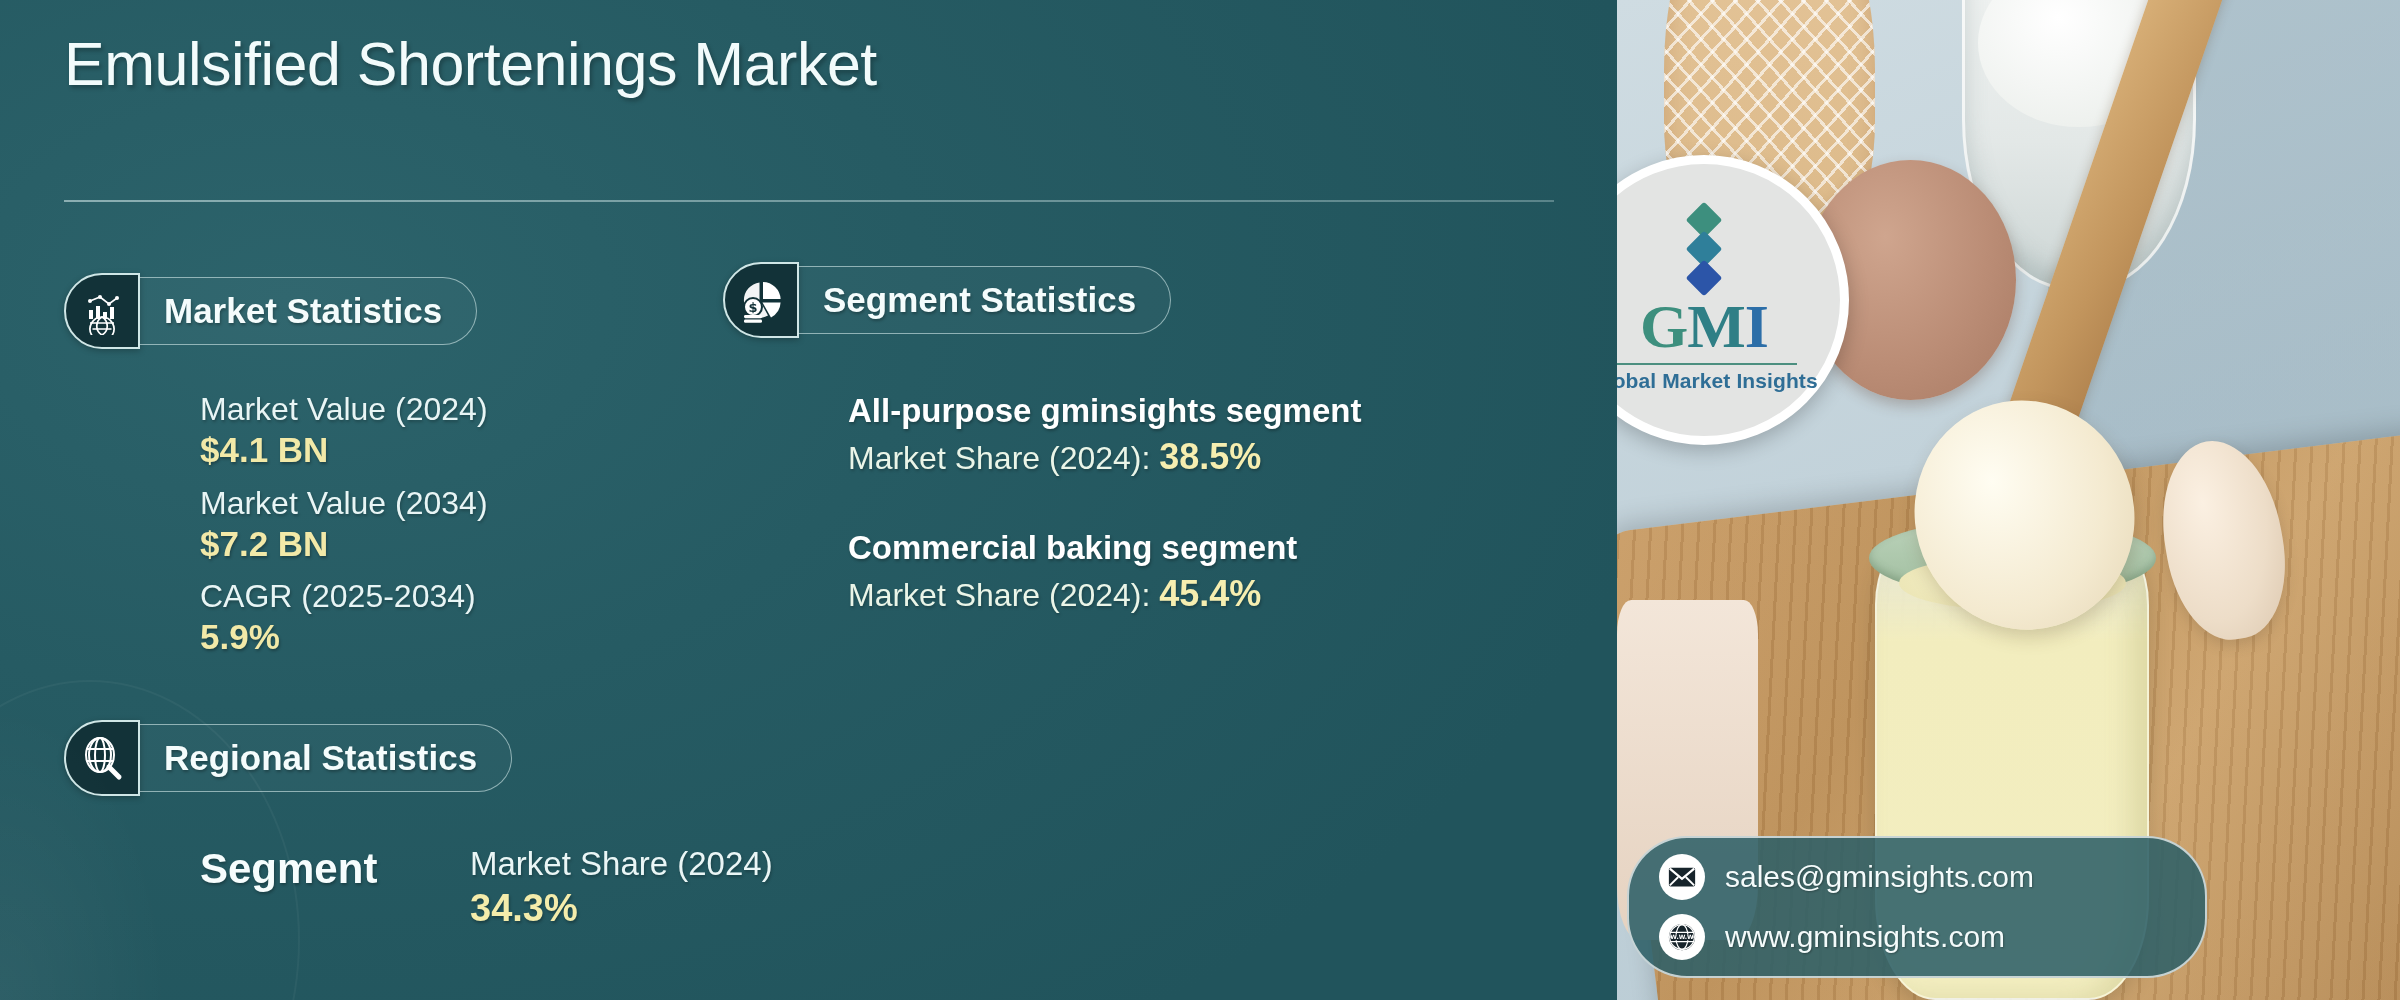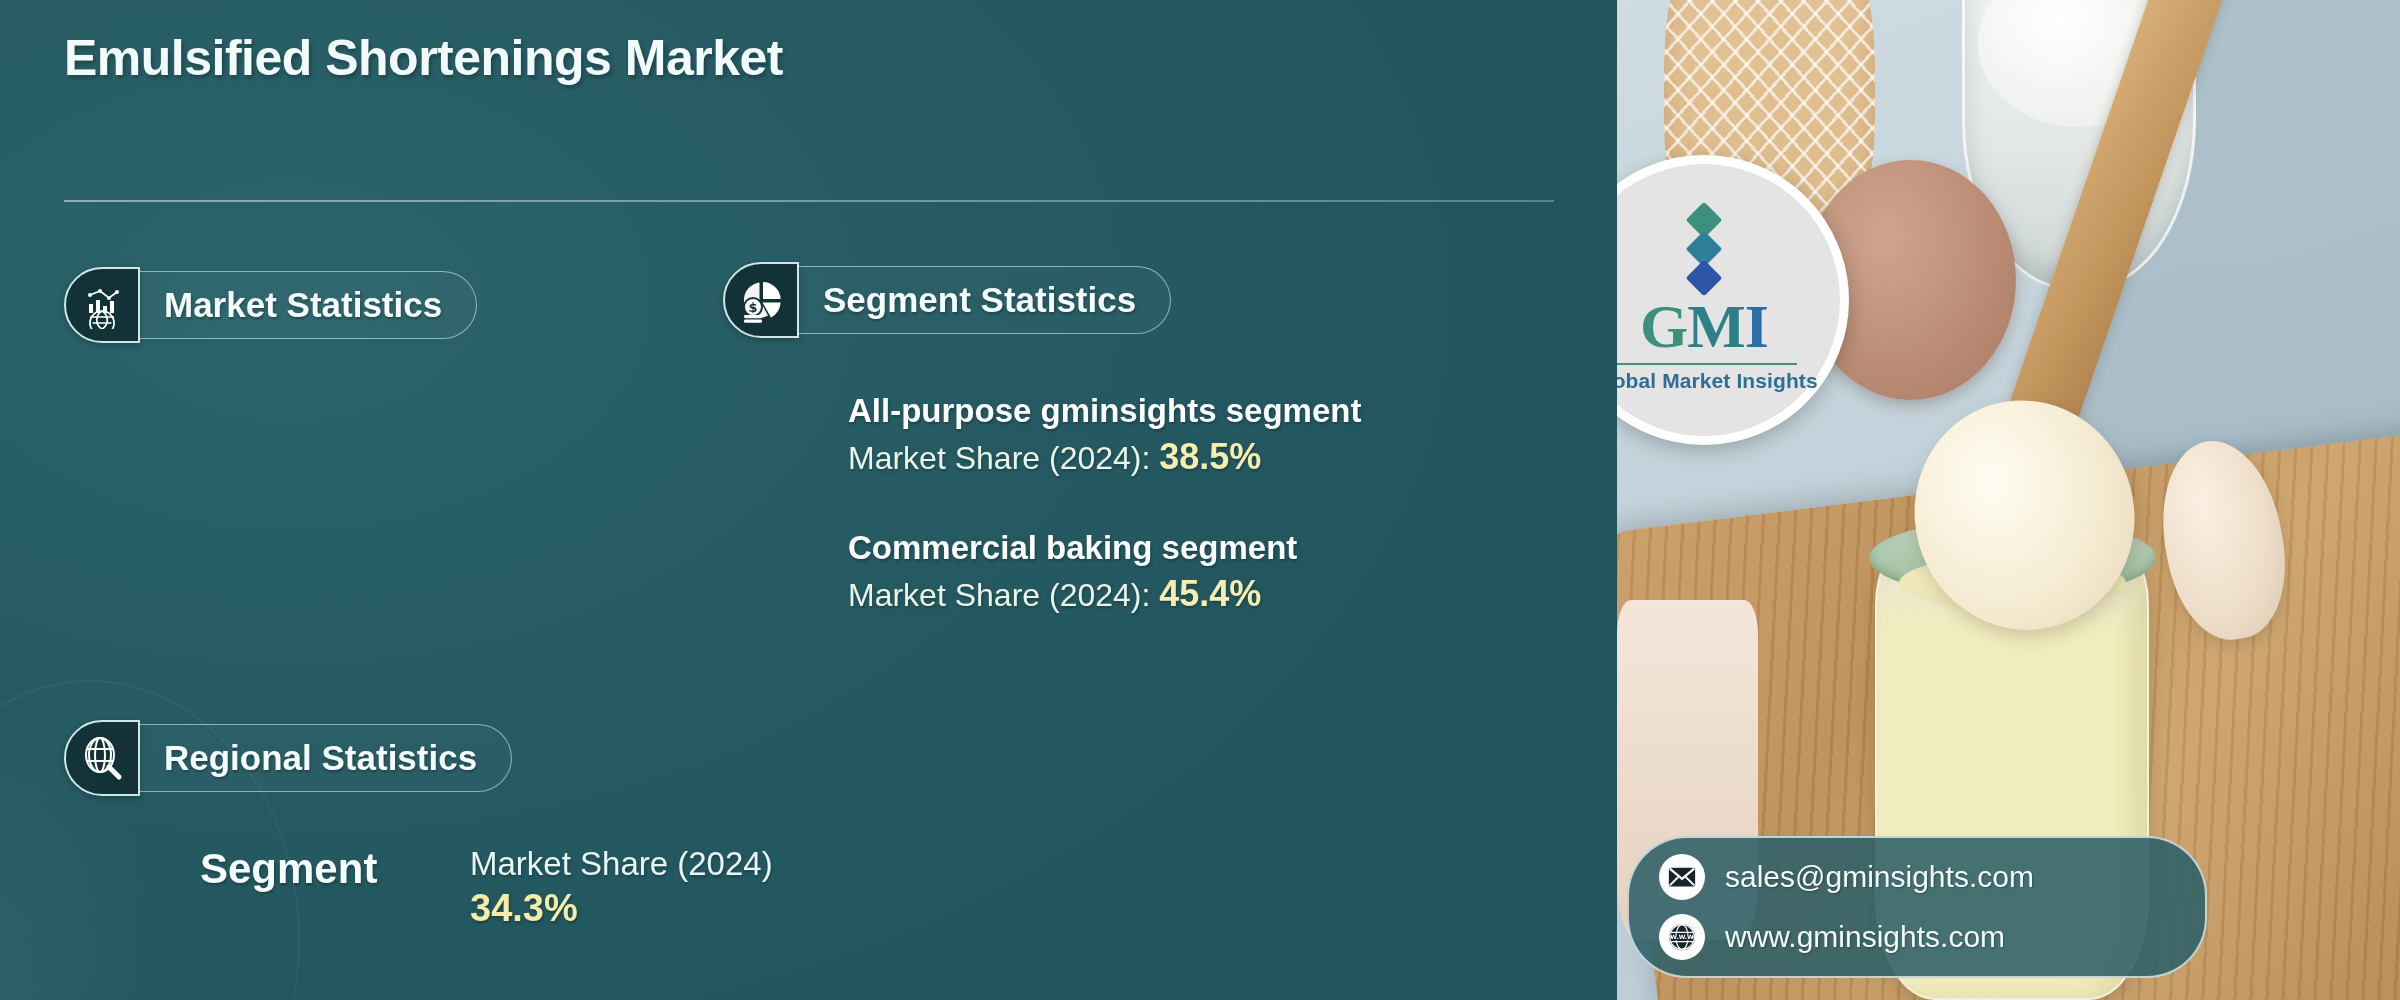--- a/index.html
+++ b/index.html
@@ -25,21 +25,21 @@
   }
   .left-swirl{
     position:absolute; left:-120px; bottom:-200px; width:420px; height:520px;
     border-radius:50%;
     border:2px solid rgba(255,255,255,.045);
     pointer-events:none;
   }
 
   .title-wrap { position:absolute; left:64px; top:30px; width:1500px; }
   .main-title {
-    font-size:50px; font-weight:700; color:#f2fbfb; letter-spacing:-.5px;
+    font-size:61px; font-weight:400; color:#f2fbfb; letter-spacing:-.5px;
     text-shadow:2px 3px 4px rgba(0,0,0,.28);
     line-height:1.12;
   }
   .sub-title {
     margin-top:12px;
     font-size:37px; font-weight:300; color:#e4f3f3; letter-spacing:1.2px;
     text-shadow:1px 2px 3px rgba(0,0,0,.22);
   }
   .rule { position:absolute; left:64px; top:200px; width:1490px; height:2px;
           background:linear-gradient(90deg, rgba(220,240,240,.55), rgba(220,240,240,.30)); }
@@ -204,21 +204,21 @@
 <div class="banner">
 
   <div class="left">
     <div class="left-swirl"></div>
 
     <div class="title-wrap">
       <div class="main-title">Emulsified Shortenings Market</div>
     </div>
     <div class="rule"></div>
 
-    <div class="sec-head" style="left:64px; top:267px;">
+    <div class="sec-head" style="left:64px; top:273px;">
       <div class="sec-icon">
         <svg viewBox="0 0 48 48" fill="none">
           <g fill="#ffffff">
             <circle cx="12" cy="14" r="2"></circle>
               <circle cx="22" cy="10" r="2"></circle>
             <circle cx="31" cy="17" r="2"></circle>
               <circle cx="39" cy="11" r="2"></circle>
             <path d="M12 14 L22 10 L31 17 L39 11" stroke="#ffffff" stroke-width="1.6" fill="none"></path>
             <rect x="11" y="23" width="4" height="9"></rect>
               <rect x="18" y="19" width="4" height="13"></rect>
@@ -230,20 +230,34 @@
             <path d="M12 36 h24 M14.5 42 h19"></path>
             <path d="M24 30 c-7 4 -7 14 0 18 c7 -4 7 -14 0 -18z"></path>
           </g>
         </svg>
       </div>
       <div class="sec-pill">
         <span>Market Statistics</span>
       </div>
     </div>
 
+    <div id="market-stats">
+      <div class="row">
+        <div class="stat-label">Market Value (2024)</div>
+        <div class="stat-value">$4.1 BN</div>
+      </div>
+      <div class="row">
+        <div class="stat-label">Market Value (2034)</div>
+        <div class="stat-value">$7.2 BN</div>
+      </div>
+      <div class="row">
+        <div class="stat-label">CAGR (2025-2034)</div>
+        <div class="stat-value">5.9%</div>
+      </div>
+    </div>
 
     <div class="sec-head" style="left:723px; top:262px;">
       <div class="sec-icon">
         <svg viewBox="0 0 48 48" fill="none">
           <g fill="#ffffff">
             <path d="M26 6 a18 18 0 0 1 17.6 17 H26z"></path>
             <path d="M22.5 6.4 A18 18 0 0 0 22 42 a18 18 0 0 0 9 -2.4 L22.5 24z" opacity=".95"></path>
             <path d="M43.6 26.5 A18 18 0 0 1 34 41.4 L25.5 26.5z"></path>
             <circle cx="16" cy="31" r="9" fill="#ffffff" stroke="#123238" stroke-width="2"></circle>
             <text x="16" y="36" font-size="13" font-weight="bold" fill="#123238" text-anchor="middle" font-family="DejaVu Sans">$</text>

